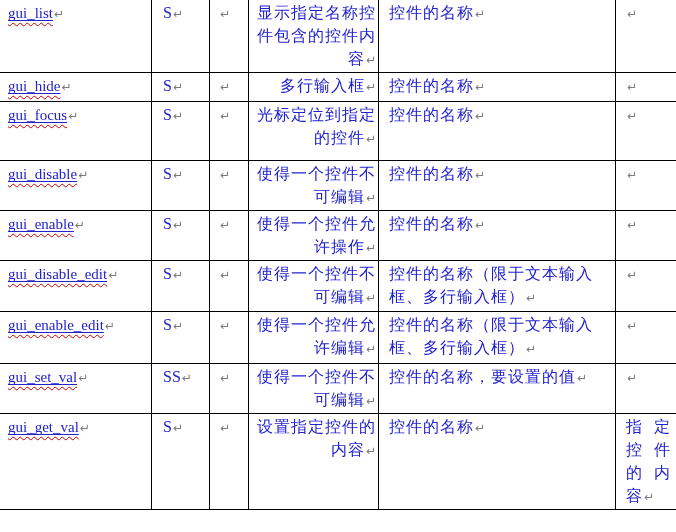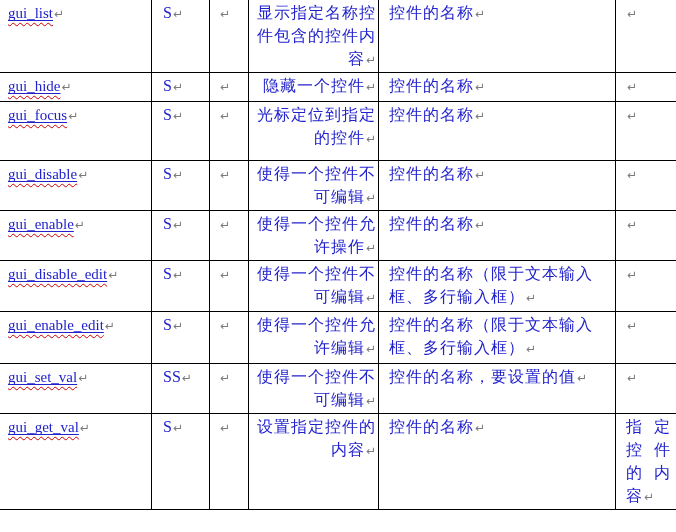--- a/index.html
+++ b/index.html
@@ -91,21 +91,21 @@
     <td class="c-blank"><span class="pmark">↵</span></td>
     <td class="c-desc"><span class="desc">显示指定名称控件包含的控件内容</span><span class="pmark">↵</span></td>
     <td class="c-pdesc"><span class="desc">控件的名称</span><span class="pmark">↵</span></td>
     <td class="c-ret"><span class="pmark">↵</span></td>
   </tr>
 
   <tr style="height:29px">
     <td class="c-fn"><span class="fnwrap"><span class="fn">gui_hide</span></span><span class="pmark">↵</span></td>
     <td class="c-param"><span class="param">S</span><span class="pmark">↵</span></td>
     <td class="c-blank"><span class="pmark">↵</span></td>
-    <td class="c-desc"><span class="desc">隐藏一个控件</span><span class="pmark">↵</span></td>
+    <td class="c-desc"><span class="desc">多行输入框</span><span class="pmark">↵</span></td>
     <td class="c-pdesc"><span class="desc">控件的名称</span><span class="pmark">↵</span></td>
     <td class="c-ret"><span class="pmark">↵</span></td>
   </tr>
 
 
   <tr style="height:59px">
     <td class="c-fn"><span class="fnwrap"><span class="fn">gui_focus</span></span><span class="pmark">↵</span></td>
     <td class="c-param"><span class="param">S</span><span class="pmark">↵</span></td>
     <td class="c-blank"><span class="pmark">↵</span></td>
     <td class="c-desc"><span class="desc">光标定位到指定的控件</span><span class="pmark">↵</span></td>

